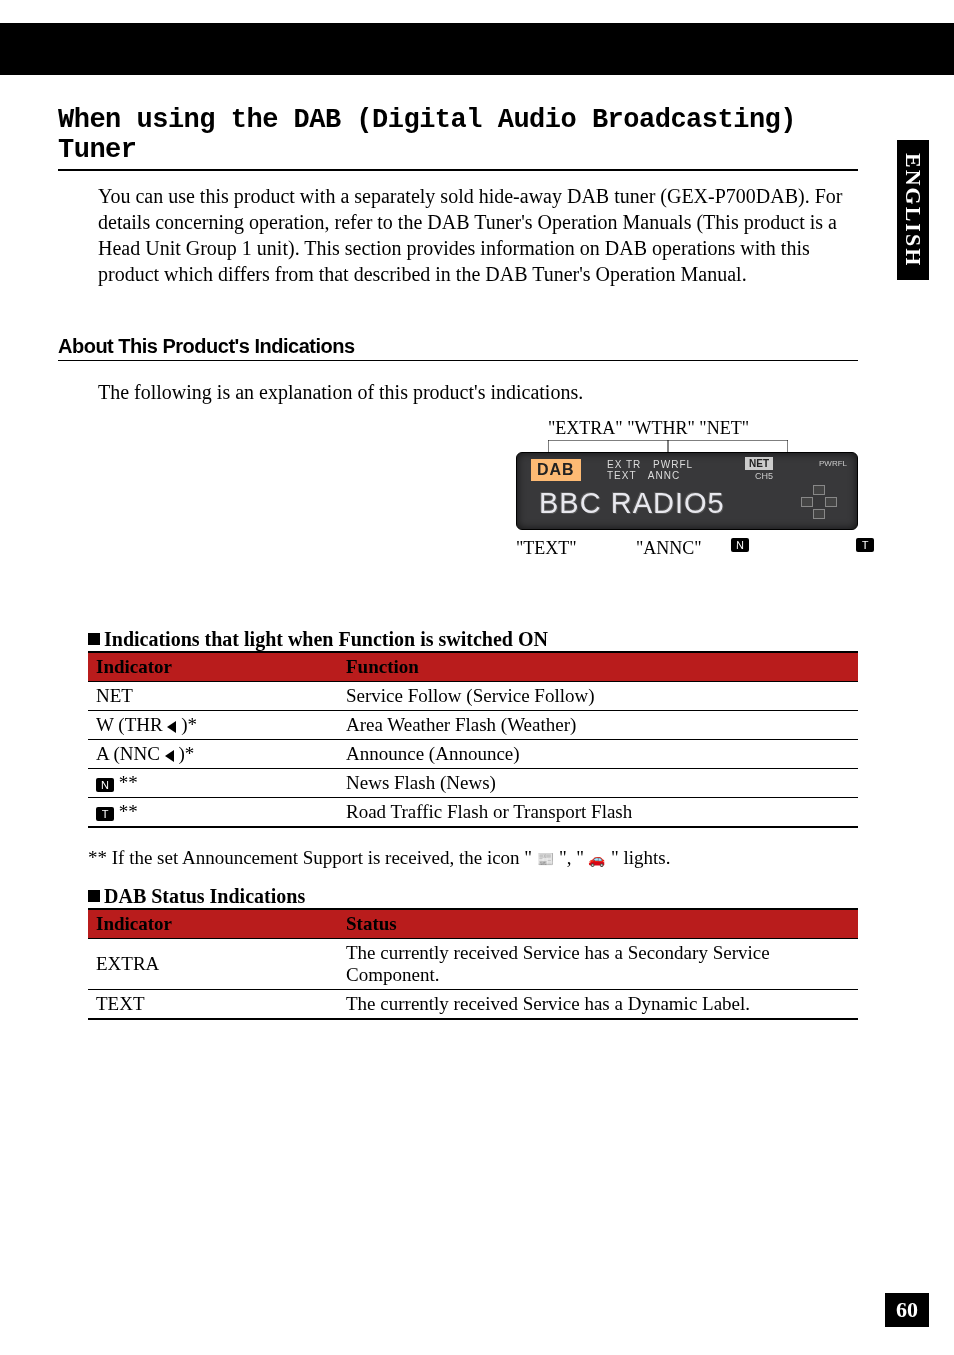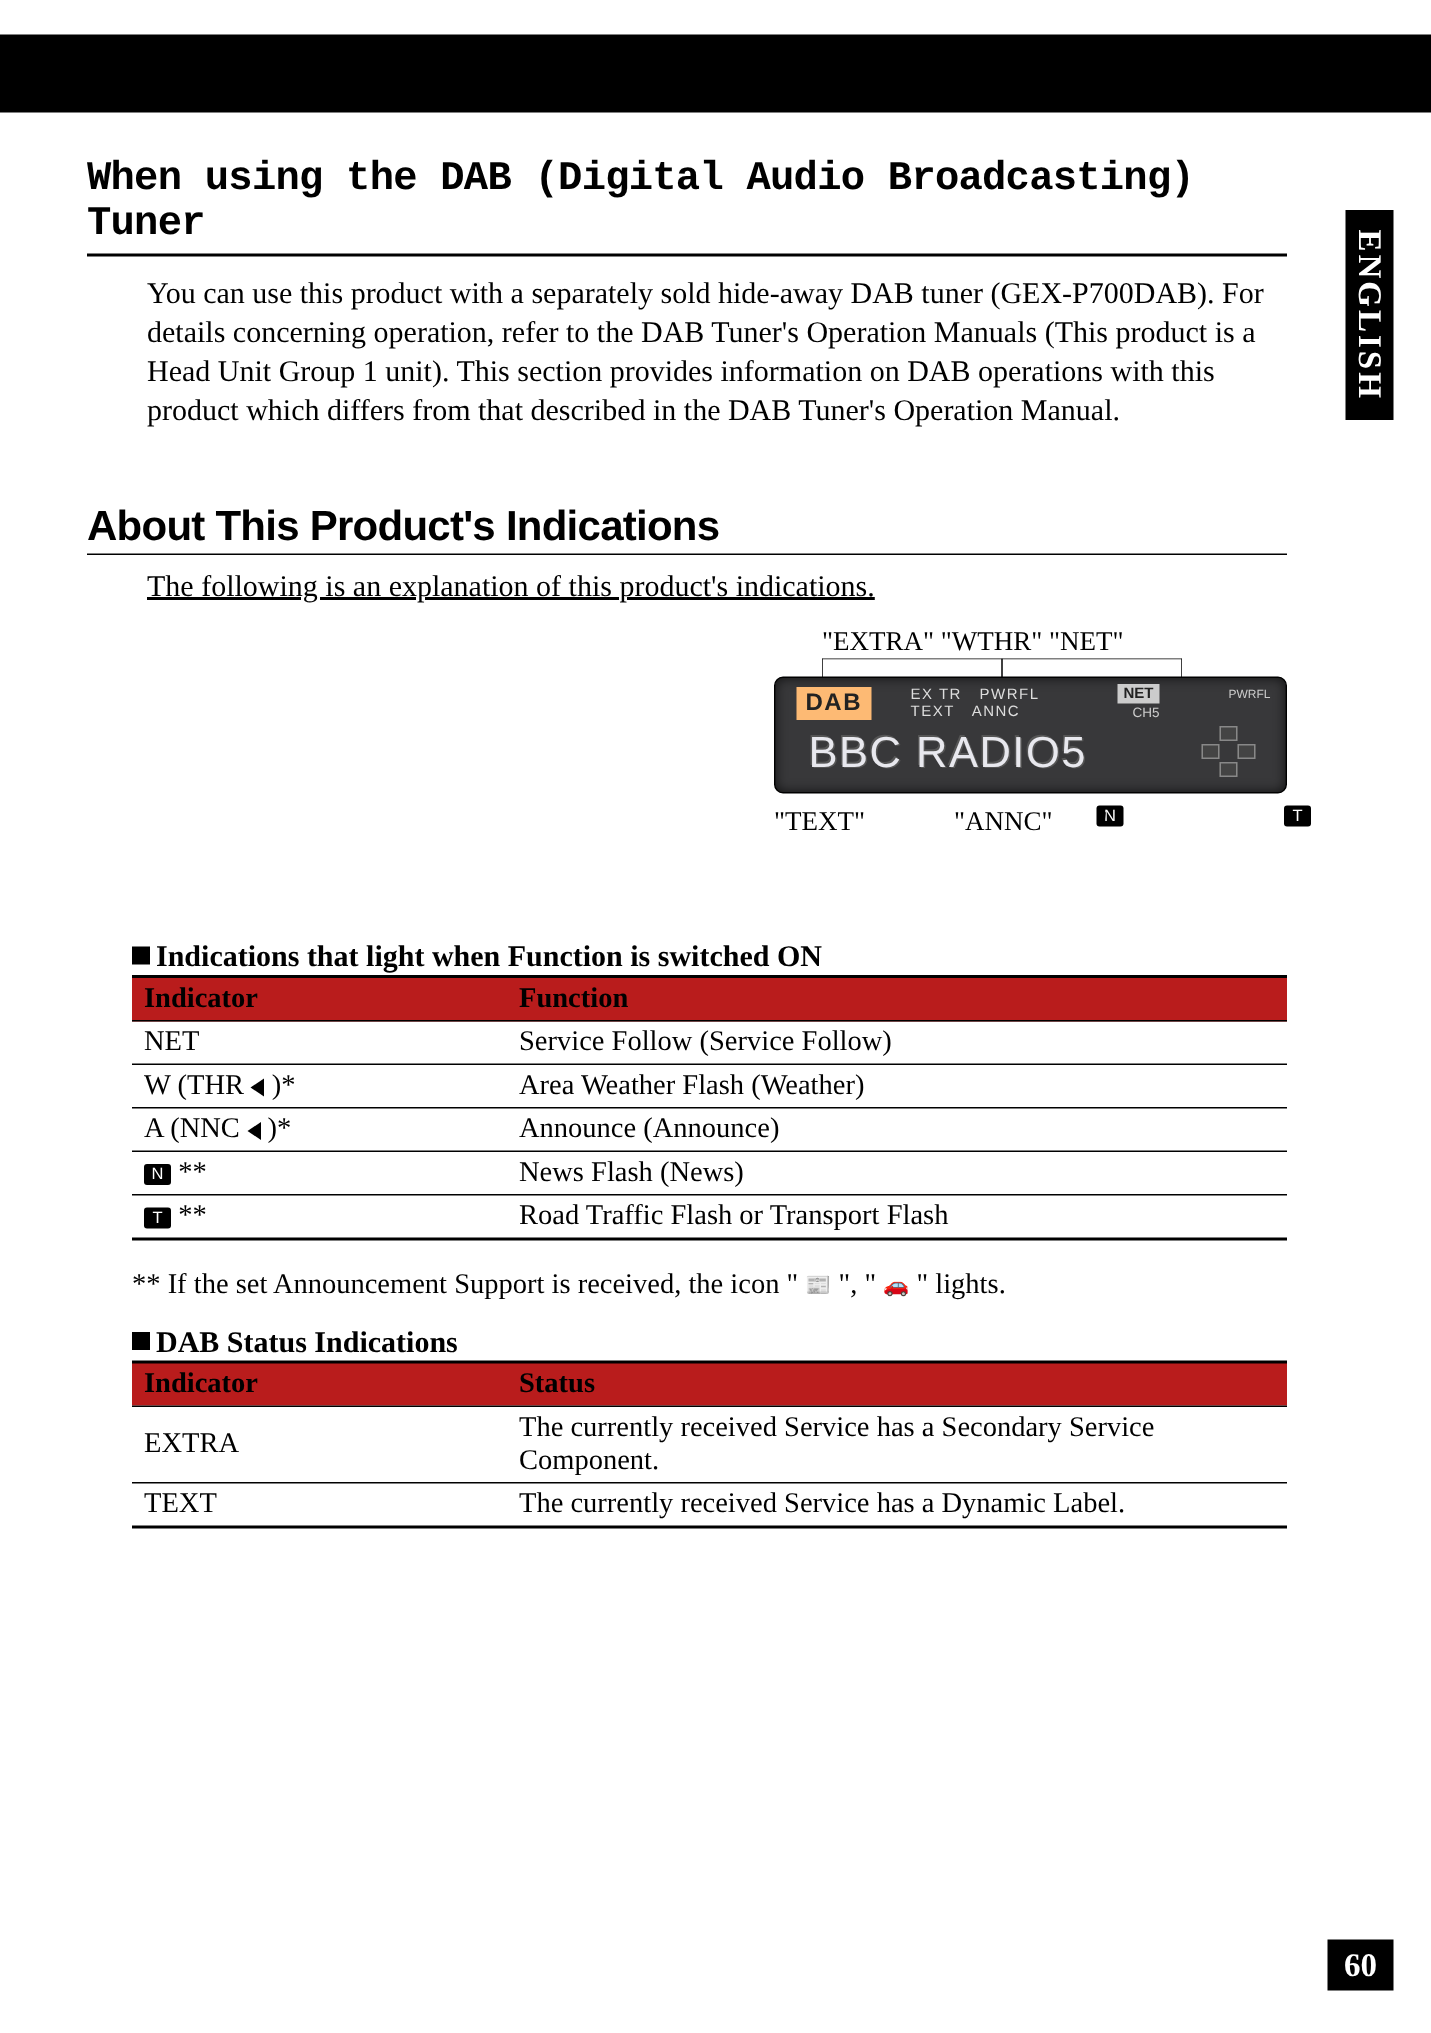--- a/index.html
+++ b/index.html
@@ -56,31 +56,30 @@
   }
   .intro-text {
     font-size: 20px;
     line-height: 1.3;
     margin-left: 40px;
     margin-bottom: 48px;
   }
   .sub-heading {
     font-family: Arial, Helvetica, sans-serif;
     font-weight: bold;
-    font-size: 28px;
+    font-size: 20px;
     letter-spacing: -0.5px;
     border-bottom: 1px solid #000;
     padding-bottom: 2px;
-    margin-bottom: 10px;
+    margin-bottom: 20px;
   }
   .sub-text {
     font-size: 20px;
     margin-left: 40px;
     margin-bottom: 14px;
-    text-decoration: underline;
   }
   .display-area {
     margin-left: 40px;
     height: 180px;
     position: relative;
   }
   .top-labels {
     position: absolute;
     top: 0;
     left: 420px;

